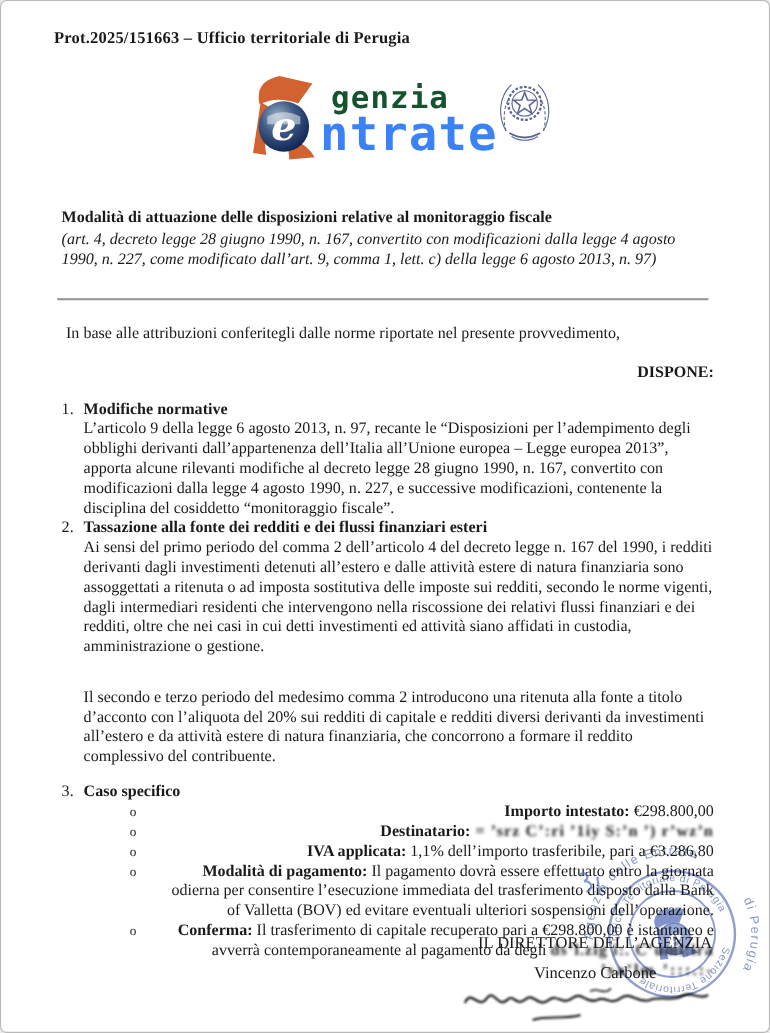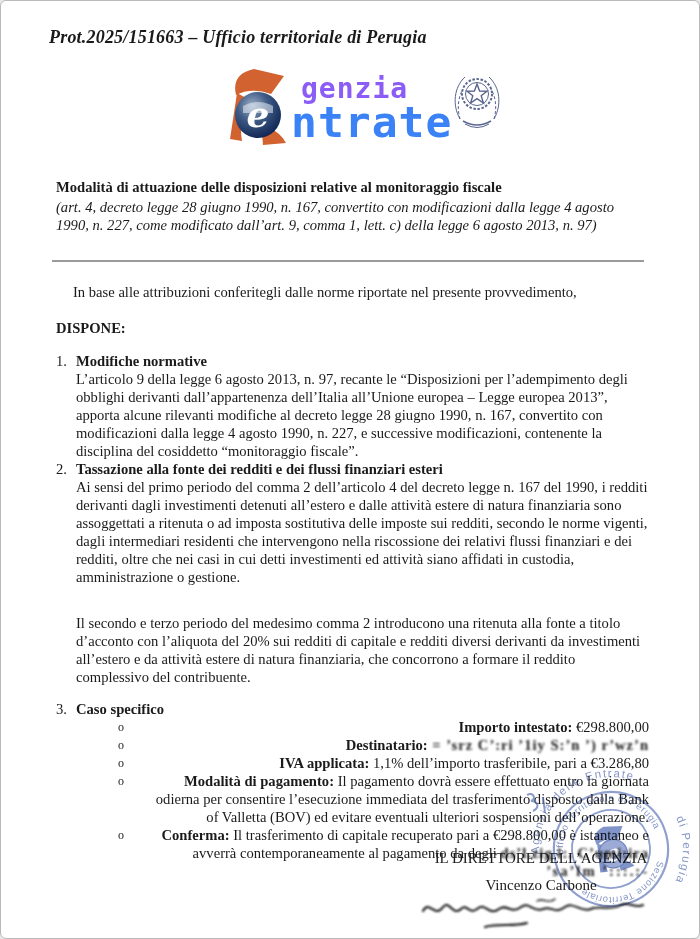--- a/index.html
+++ b/index.html
@@ -5,37 +5,37 @@
   html,body{margin:0;padding:0;background:#e8e8e8;}
   .page{
     position:relative;width:698px;height:937px;margin:0 auto;
     background:#ffffff;border:1px solid #b9b9b9;border-radius:6px;
     overflow:hidden;
     font-family:"Liberation Serif", serif;
     color:#1a1a1a;
   }
   .prot{
     position:absolute;top:26px;left:48px;
-    font-size:18px;font-weight:bold;font-style:italic;letter-spacing:.2px;
+    font-size:15px;font-weight:bold;letter-spacing:.2px;
   }
   
   .logo{position:absolute;top:64px;left:228px;display:flex;align-items:flex-start;}
   .logo-emblem{width:58px;height:82px;flex:0 0 auto;}
   .logo-words{margin-left:4px;font-family:"DejaVu Sans Mono", monospace;font-weight:bold;line-height:1;}
-  .logo-word-top{font-size:28px;color:#8b5cf6;letter-spacing:1px;margin-top:10px;margin-left:10px;}
+  .logo-word-top{font-size:28px;color:#14532d;letter-spacing:1px;margin-top:10px;margin-left:10px;}
   .logo-word-bottom{font-size:43px;color:#3b82f6;letter-spacing:1px;margin-top:-2px;}
   .italy-emblem{position:absolute;top:66px;left:450px;width:52px;height:68px;}
   
-  .content{position:absolute;top:177px;left:55px;width:593px;font-size:14.6px;line-height:18px;}
+  .content{position:absolute;top:188px;left:55px;width:593px;font-size:14.6px;line-height:18px;}
   .b{font-weight:bold;}
   .doc-title{margin:0;}
   .doc-subtitle{margin:2px 0 0 0;font-style:italic;font-family:Liberation Serif, serif;}
   .rule{height:0;border-top:2px solid #9a9a9a;margin:26px 0 0 -4px;width:592px;}
-  .intro{margin:21px 0 0 17px;}
-  .dispone{margin:18px 0 0 0;font-weight:bold;}
+  .intro{margin:21px 0 0 4px;}
+  .dispone{margin:18px 0 0 0;font-weight:bold;text-align:right;}
   .olist{margin-top:15px;}
   .oitem{display:flex;margin:0;}
   .oitem .num{width:20px;flex:0 0 auto;}
   .oitem .icontent{flex:1;}
   .para2{margin-top:28px;}
   .bullets{margin-top:0;}
   .brow{display:flex;}
   .brow .bmark{width:24px;flex:0 0 auto;padding-left:42px;box-sizing:content-box;font-size:12px;}
   .brow .btext{flex:1;text-align:right;}
   .rdx{filter:blur(1.3px);font-weight:bold;letter-spacing:1px;}

